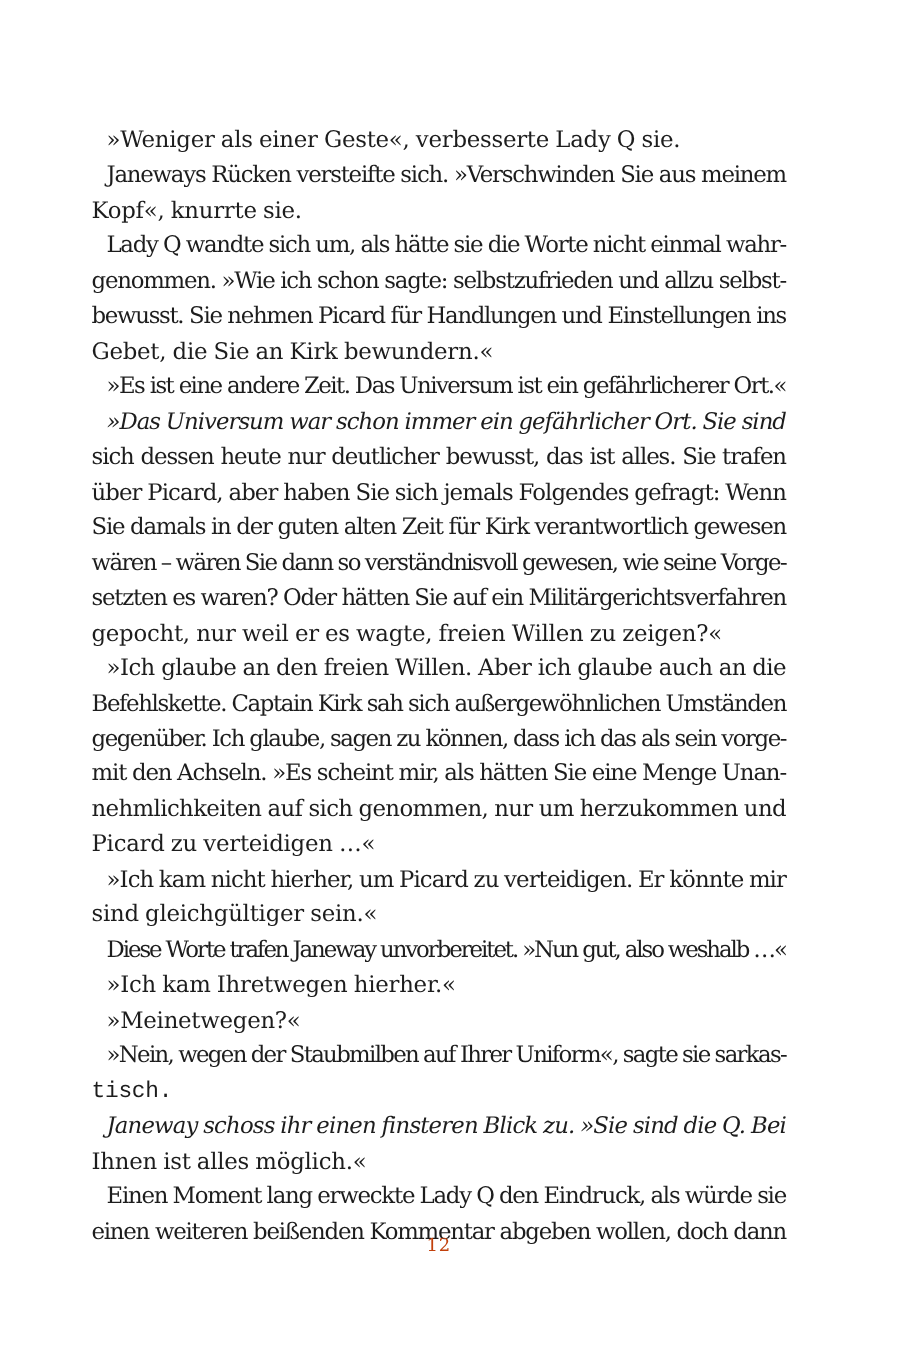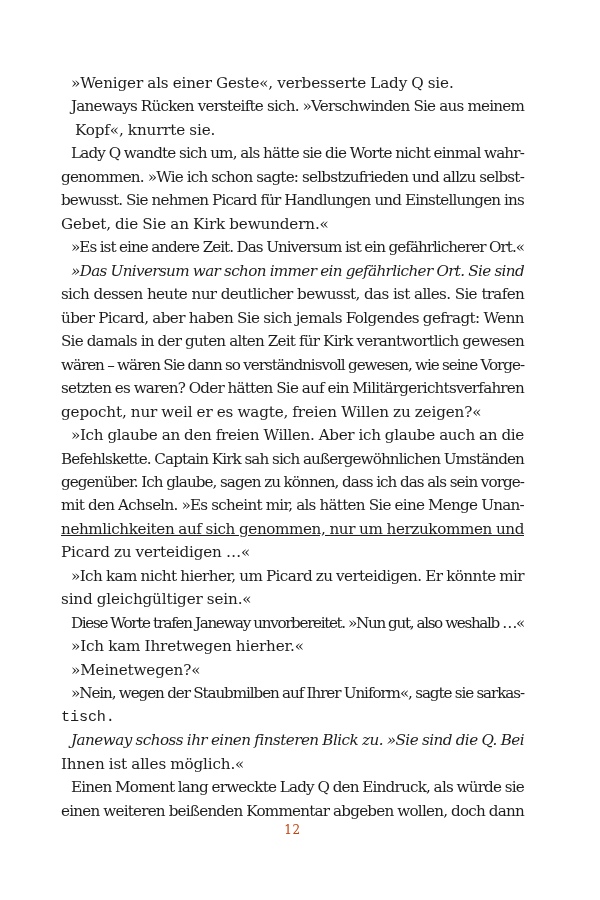--- a/index.html
+++ b/index.html
@@ -17,21 +17,21 @@
     }
     .page {
       position: absolute;
       left: 0; top: 0;
       width: 600px; height: 900px;
       background: #ffffff;
     }
     .text-block {
       position: absolute;
       left: 61px;
-      top: 72px;
+      top: 82px;
       width: 463px;
     }
     .line {
       display: block;
       height: 23.47px;
       line-height: 23.47px;
       font-size: 15.2px;
       white-space: nowrap;
       text-align: justify;
       text-align-last: justify;
@@ -55,38 +55,38 @@
       color: #c2410c;
     }
   </style>
 </head>
 <body>
 
 <div class="page">
   <div class="text-block" id="text-block">
       <span class="line indent last" style="white-space: nowrap; letter-spacing: -0.15px;">»Weniger als einer Geste«, verbesserte Lady Q sie.</span>
       <span class="line indent" style="white-space: nowrap; letter-spacing: -0.8px;">Janeways Rücken versteifte sich. »Verschwinden Sie aus meinem</span>
-      <span class="line last" style="white-space: nowrap; letter-spacing: -0.15px; margin-left: 14px;">Kopf«, knurrte sie.</span>
+      <span class="line last" style="white-space: nowrap; letter-spacing: -0.15px;">Kopf«, knurrte sie.</span>
       <span class="line indent" style="white-space: nowrap; letter-spacing: -0.85px;">Lady Q wandte sich um, als hätte sie die Worte nicht einmal wahr-</span>
       <span class="line" style="white-space: nowrap; letter-spacing: -0.8px;">genommen. »Wie ich schon sagte: selbstzufrieden und allzu selbst-</span>
       <span class="line" style="white-space: nowrap; letter-spacing: -0.85px;">bewusst. Sie nehmen Picard für Handlungen und Einstellungen ins</span>
       <span class="line last" style="white-space: nowrap; letter-spacing: -0.15px;">Gebet, die Sie an Kirk bewundern.«</span>
       <span class="line indent" style="white-space: nowrap; letter-spacing: -1px;">»Es ist eine andere Zeit. Das Universum ist ein gefährlicherer Ort.«</span>
       <span class="line indent" style="white-space: nowrap; letter-spacing: -0.65px; font-style: italic;">»Das Universum war schon immer ein gefährlicher Ort. Sie sind</span>
       <span class="line" style="white-space: nowrap; letter-spacing: -0.7px;">sich dessen heute nur deutlicher bewusst, das ist alles. Sie trafen</span>
       <span class="line" style="white-space: nowrap; letter-spacing: -0.6px;">über Picard, aber haben Sie sich jemals Folgendes gefragt: Wenn</span>
       <span class="line" style="white-space: nowrap; letter-spacing: -0.8px;">Sie damals in der guten alten Zeit für Kirk verantwortlich gewesen</span>
       <span class="line" style="white-space: nowrap; letter-spacing: -1.05px;">wären – wären Sie dann so verständnisvoll gewesen, wie seine Vorge-</span>
       <span class="line" style="white-space: nowrap; letter-spacing: -0.8px;">setzten es waren? Oder hätten Sie auf ein Militärgerichtsverfahren</span>
       <span class="line last" style="white-space: nowrap; letter-spacing: -0.15px;">gepocht, nur weil er es wagte, freien Willen zu zeigen?«</span>
       <span class="line indent" style="white-space: nowrap; letter-spacing: -0.35px;">»Ich glaube an den freien Willen. Aber ich glaube auch an die</span>
       <span class="line" style="white-space: nowrap; letter-spacing: -0.9px;">Befehlskette. Captain Kirk sah sich außergewöhnlichen Umständen</span>
       <span class="line" style="white-space: nowrap; letter-spacing: -0.95px;">gegenüber. Ich glaube, sagen zu können, dass ich das als sein vorge-</span>
       <span class="line" style="white-space: nowrap; letter-spacing: -0.75px;">mit den Achseln. »Es scheint mir, als hätten Sie eine Menge Unan-</span>
-      <span class="line" style="white-space: nowrap; letter-spacing: -0.4px; text-decoration: underline;">nehmlichkeiten auf sich genommen, nur um herzukommen und</span>
+      <span class="line" style="white-space: nowrap; letter-spacing: -0.4px;">nehmlichkeiten auf sich genommen, nur um herzukommen und</span>
       <span class="line last" style="white-space: nowrap; letter-spacing: -0.15px;">Picard zu verteidigen …«</span>
       <span class="line indent" style="white-space: nowrap; letter-spacing: -0.6px;">»Ich kam nicht hierher, um Picard zu verteidigen. Er könnte mir</span>
       <span class="line last" style="white-space: nowrap; letter-spacing: -0.15px;">sind gleichgültiger sein.«</span>
       <span class="line indent" style="white-space: nowrap; letter-spacing: -1.35px;">Diese Worte trafen Janeway unvorbereitet. »Nun gut, also weshalb …«</span>
       <span class="line indent last" style="white-space: nowrap; letter-spacing: -0.15px;">»Ich kam Ihretwegen hierher.«</span>
       <span class="line indent last" style="white-space: nowrap; letter-spacing: -0.15px;">»Meinetwegen?«</span>
       <span class="line indent" style="white-space: nowrap; letter-spacing: -1.1px;">»Nein, wegen der Staubmilben auf Ihrer Uniform«, sagte sie sarkas-</span>
       <span class="line last" style="white-space: nowrap; letter-spacing: -0.15px; font-family: Liberation Mono, monospace;">tisch.</span>
       <span class="line indent" style="white-space: nowrap; letter-spacing: -0.55px; font-style: italic;">Janeway schoss ihr einen finsteren Blick zu. »Sie sind die Q. Bei</span>
       <span class="line last" style="white-space: nowrap; letter-spacing: -0.15px;">Ihnen ist alles möglich.«</span>

